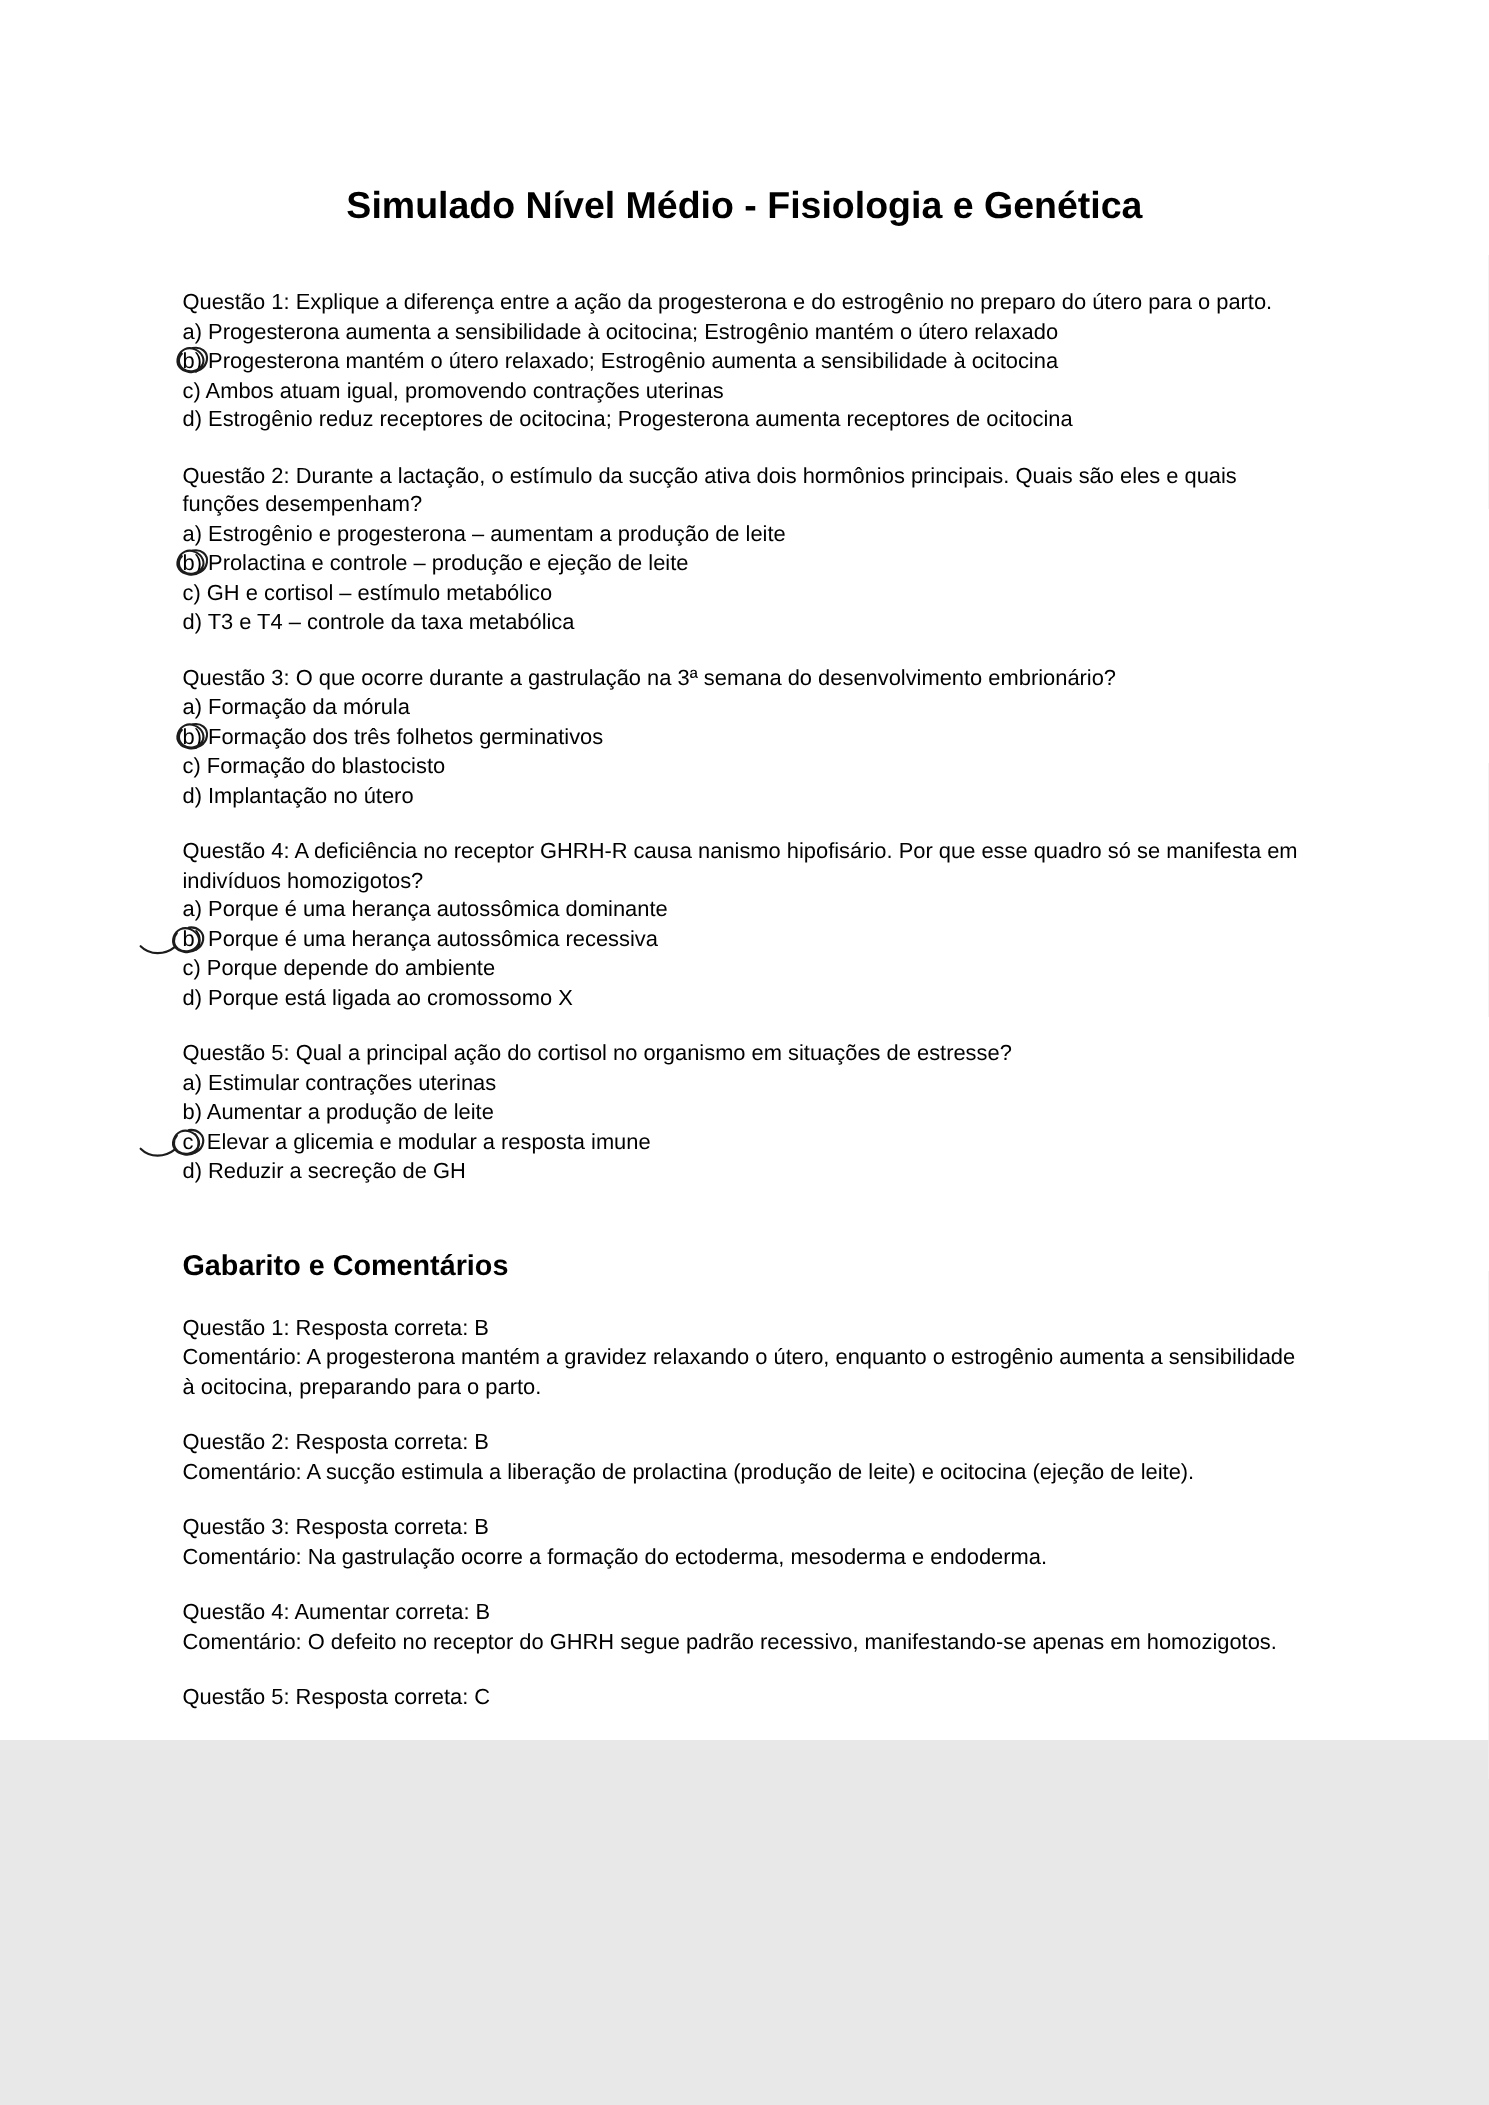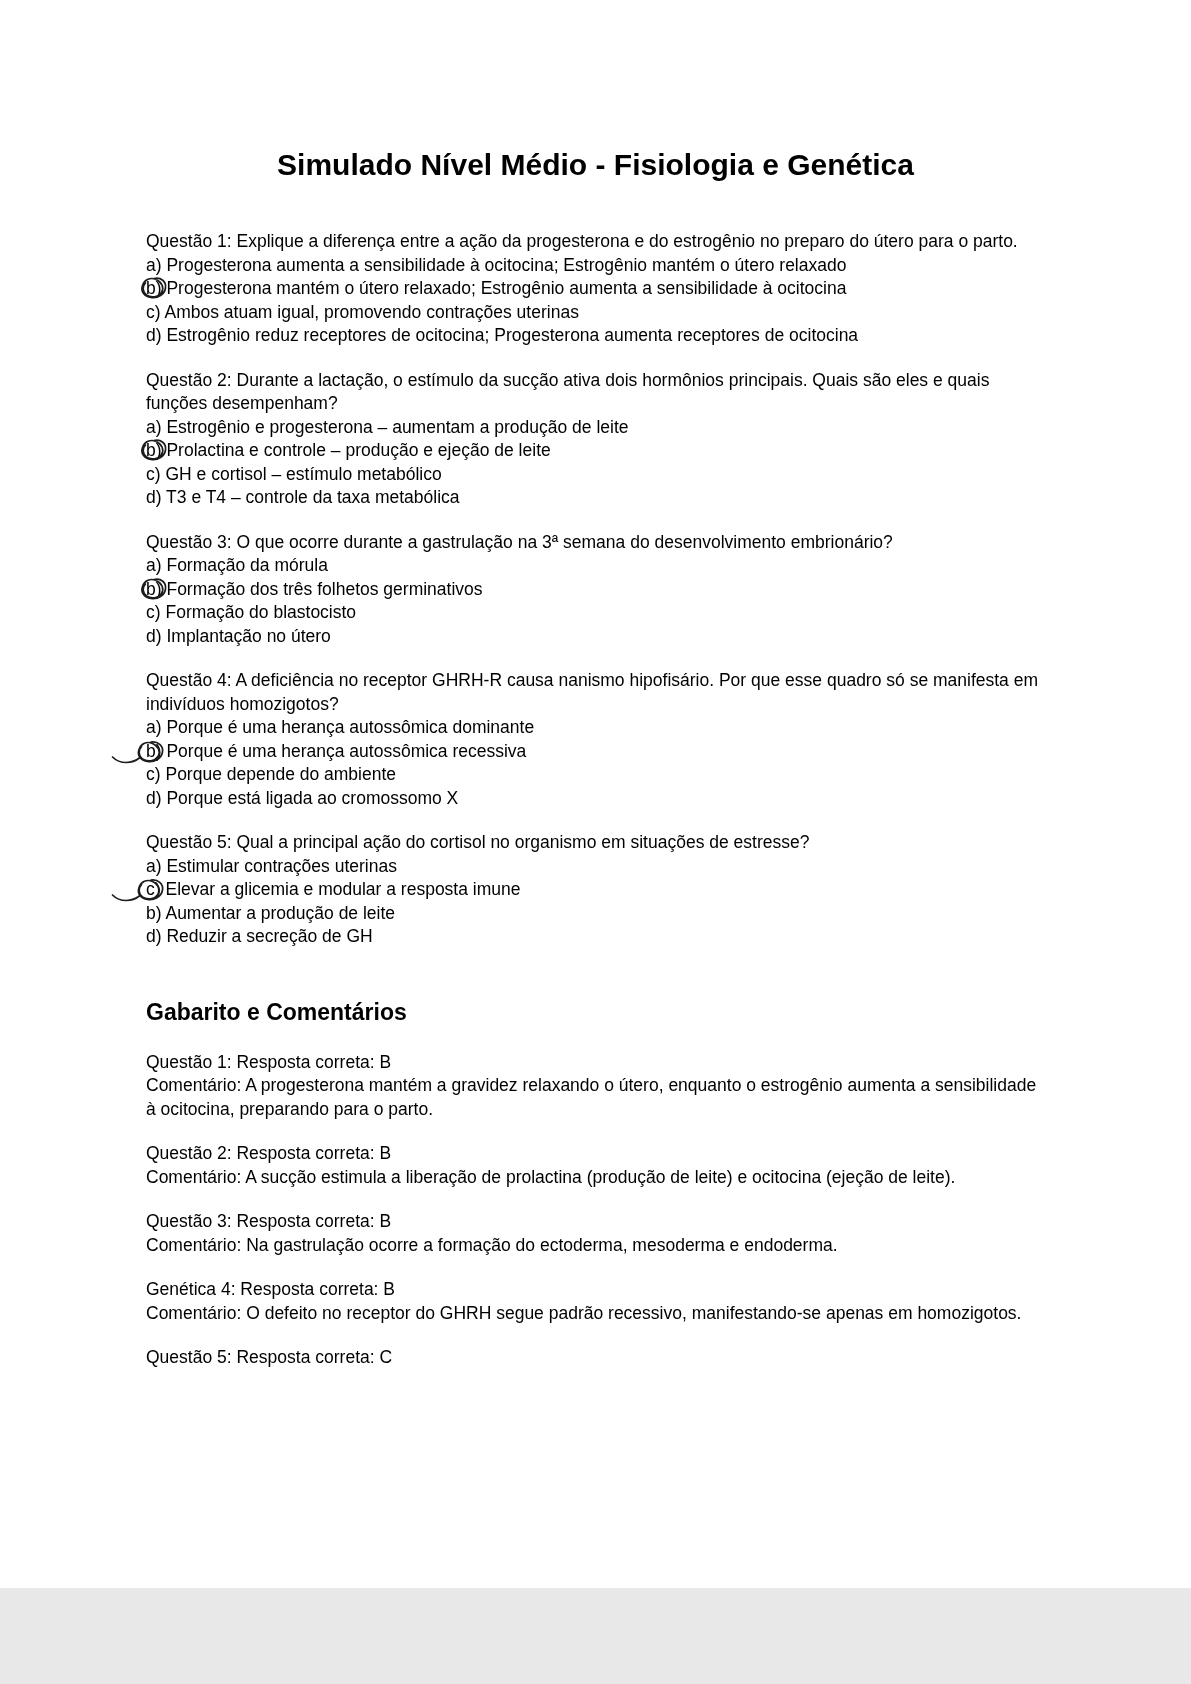--- a/index.html
+++ b/index.html
@@ -1,19 +1,19 @@
 <!DOCTYPE html>
 <html><head>
 <meta charset="utf-8">
 <style>
   * { box-sizing: border-box; }
   html, body { margin: 0; padding: 0; background: #e8e8e8; }
   .page {
     width: 1191px;
-    height: 1588px;
+    height: 1392px;
     margin: 0 auto;
     background: #ffffff;
     color: #000000;
     font-family: "Liberation Sans", "DejaVu Sans", sans-serif;
     position: relative;
     overflow: hidden;
   }
   .content { padding: 148px 146px 0 146px; }
   .title {
     font-size: 30px;
@@ -105,24 +105,24 @@
       <p class="line"><span class="letter marked"><svg class="scribble tail">
               <use href="#scr-loop-tail"></use>
             </svg><span>b)</span></span> <span>Porque é uma herança autossômica recessiva</span></p>
       <p class="line"><span class="letter">c)</span> <span>Porque depende do ambiente</span></p>
       <p class="line"><span class="letter">d)</span> <span>Porque está ligada ao cromossomo X</span></p>
     </section>
 
     <section class="question">
       <p class="line"><span class="qlabel">Questão 5:</span> <span>Qual a principal ação do cortisol no organismo em situações de estresse?</span></p>
       <p class="line"><span class="letter">a)</span> <span>Estimular contrações uterinas</span></p>
+      <p class="line"><span class="letter">b)</span> <span>Aumentar a produção de leite</span></p>
       <p class="line"><span class="letter marked"><svg class="scribble tail">
               <use href="#scr-loop-tail"></use>
             </svg><span>c)</span></span> <span>Elevar a glicemia e modular a resposta imune</span></p>
-      <p class="line"><span class="letter">b)</span> <span>Aumentar a produção de leite</span></p>
       <p class="line"><span class="letter">d)</span> <span>Reduzir a secreção de GH</span></p>
     </section>
 
     <h2 class="gab-heading">Gabarito e Comentários</h2>
 
     <div class="gab-entry">
       <p class="line">Questão 1: Resposta correta: B</p>
       <p class="line">Comentário: A progesterona mantém a gravidez relaxando o útero, enquanto o estrogênio aumenta a sensibilidade à ocitocina, preparando para o parto.</p>
     </div>
 
@@ -130,21 +130,21 @@
       <p class="line">Questão 2: Resposta correta: B</p>
       <p class="line">Comentário: A sucção estimula a liberação de prolactina (produção de leite) e ocitocina (ejeção de leite).</p>
     </div>
 
     <div class="gab-entry">
       <p class="line">Questão 3: Resposta correta: B</p>
       <p class="line">Comentário: Na gastrulação ocorre a formação do ectoderma, mesoderma e endoderma.</p>
     </div>
 
     <div class="gab-entry">
-      <p class="line">Genética 4: Resposta correta: B</p>
+      <p class="line">Questão 4: Aumentar correta: B</p>
       <p class="line">Comentário: O defeito no receptor do GHRH segue padrão recessivo, manifestando-se apenas em homozigotos.</p>
     </div>
 
     <div class="gab-entry">
       <p class="line">Questão 5: Resposta correta: C</p>
     </div>
 
   </div>
 </div>
 

